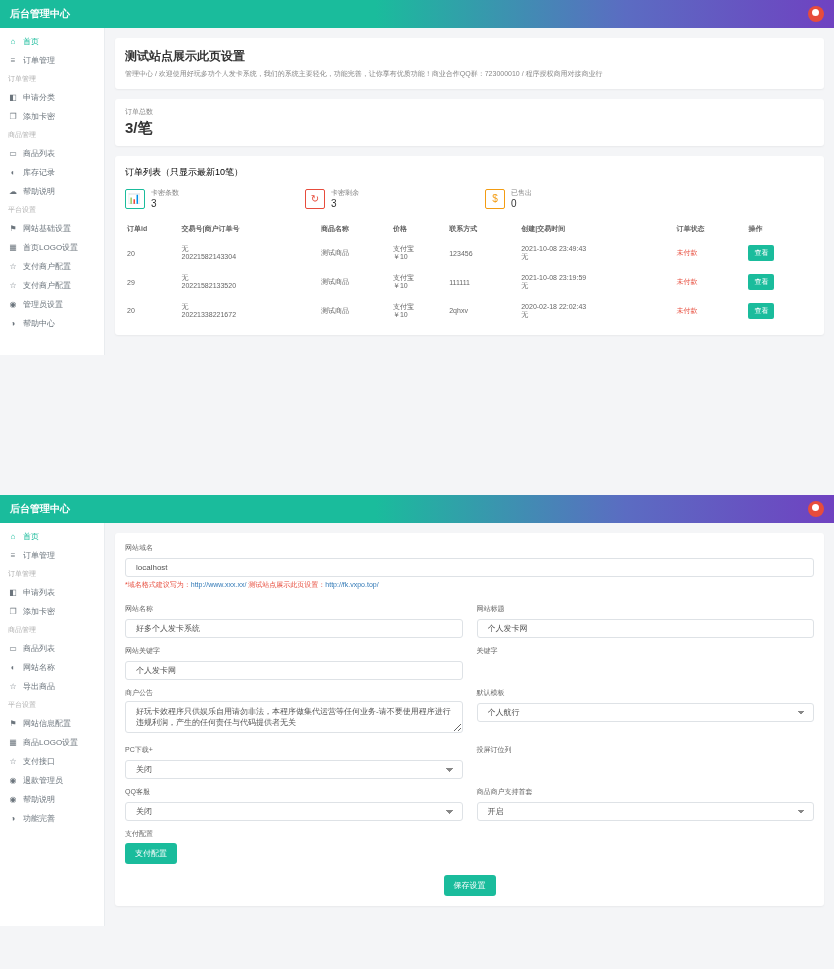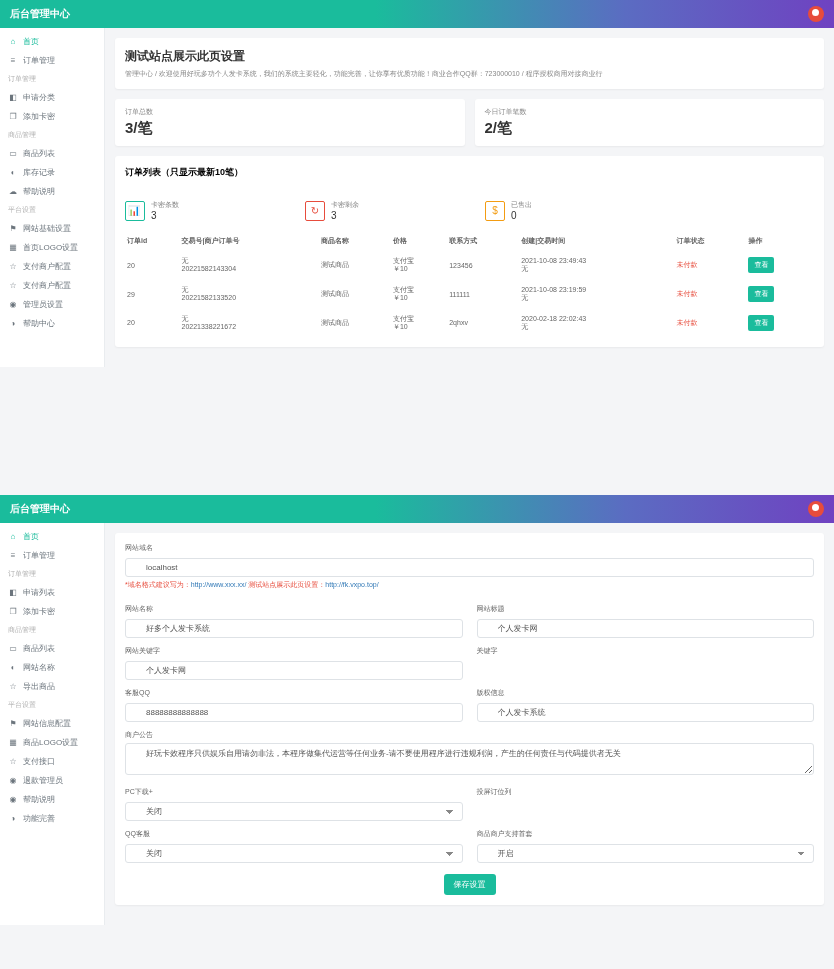--- a/index.html
+++ b/index.html
@@ -17,40 +17,40 @@
 .side-item .icon{width:10px;height:10px;display:inline-flex;align-items:center;justify-content:center;font-size:8px}
 .side-header{padding:4px 8px;color:#b0b0b0;font-size:7px}
 .main{flex:1;padding:10px;overflow:hidden}
 .card{background:#fff;border-radius:3px;padding:10px;margin-bottom:10px;box-shadow:0 1px 2px rgba(0,0,0,0.05)}
 .page-title{font-size:12px;font-weight:600;margin-bottom:4px;color:#333}
 .page-sub{font-size:7px;color:#888}
 .stats{display:flex;gap:10px}
 .stat{flex:1;background:#fff;border-radius:3px;padding:8px 10px;box-shadow:0 1px 2px rgba(0,0,0,0.05)}
 .stat-label{font-size:7px;color:#888}
 .stat-val{font-size:15px;font-weight:600;color:#333;margin-top:2px}
-.list-title{font-size:9px;font-weight:700;margin-bottom:16px}
+.list-title{font-size:9px;font-weight:400;margin-bottom:4px}
 .summary{display:flex;gap:30px;padding:5px 0 10px}
 .sum-item{display:flex;align-items:center;gap:6px;width:150px}
 .sum-icon{width:20px;height:20px;border:1px solid;display:flex;align-items:center;justify-content:center;font-size:10px;border-radius:2px}
 .sum-icon.green{border-color:#1abc9c;color:#1abc9c}
 .sum-icon.red{border-color:#e74c3c;color:#e74c3c}
 .sum-icon.orange{border-color:#f39c12;color:#f39c12}
 .sum-txt{font-size:7px;color:#888}
 .sum-num{font-size:10px;color:#333}
 table{width:100%;border-collapse:collapse;font-size:7px}
 th{text-align:left;color:#666;padding:5px 2px;font-weight:600}
 td{padding:6px 2px;color:#666;vertical-align:middle}
 .multiline{line-height:1.2}
 .red-txt{color:#e74c3c}
 .btn-small{background:#1abc9c;color:#fff;border:none;padding:3px 6px;border-radius:2px;font-size:7px;cursor:pointer}
 .btn-teal{background:#1abc9c;color:#fff;border:none;padding:5px 10px;border-radius:3px;font-size:8px;cursor:pointer}
 .form-row{display:flex;gap:14px;margin-bottom:8px}
 .form-col{flex:1}
 .form-label{font-size:7px;color:#666;margin-bottom:3px;display:block}
-.form-input,.form-select,.form-textarea{width:100%;border:1px solid #dee2e6;border-radius:3px;padding:4px 20px;font-size:8px;color:#555;background:#fff}
+.form-input,.form-select,.form-textarea{width:100%;border:1px solid #dee2e6;border-radius:3px;padding:4px 10px;font-size:8px;color:#555;background:#fff}
 .form-textarea{resize:vertical;height:32px}
 .form-select{appearance:none;background-image:linear-gradient(45deg,transparent 50%,#888 50%),linear-gradient(135deg,#888 50%,transparent 50%);background-position:calc(100% - 12px) 50%,calc(100% - 8px) 50%;background-size:4px 4px,4px 4px;background-repeat:no-repeat}
 .form-hint{font-size:7px;color:#e74c3c;margin:3px 0 6px}
 .form-hint .link{color:#337ab7}
 .center{text-align:center;margin-top:10px}
 </style>
 </head>
 <body>
 
 <div class="screen screen1">
@@ -118,24 +118,20 @@
       </div>
     <div class="main">
       <div class="card">
         <div class="page-title">测试站点展示此页设置</div>
         <div class="page-sub">管理中心 / 欢迎使用好玩多功个人发卡系统，我们的系统主要轻化，功能完善，让你享有优质功能！商业合作QQ群：723000010 / 程序授权商用对接商业行</div>
       </div>
       <div class="stats" id="stats-row">
           <div class="stat">
             <div class="stat-label">订单总数</div>
             <div class="stat-val">3/笔</div>
-          </div>
-          <div class="stat">
-            <div class="stat-label">今日订单笔数</div>
-            <div class="stat-val">2/笔</div>
           </div>
         </div>
       <div class="card" style="margin-top:10px">
         <div class="list-title">订单列表（只显示最新10笔）</div>
         <div class="summary" id="summary-row">
             <div class="sum-item">
               <div class="sum-icon green">📊</div>
               <div>
                 <div class="sum-txt">卡密条数</div>
                 <div class="sum-num">3</div>
@@ -295,51 +291,51 @@
           <div class="form-col">
             <label class="form-label">网站关键字</label>
             <input class="form-input" value="个人发卡网" style="">
           </div>
           <div class="form-col">
             <label class="form-label">关键字</label>
           </div>
         </div>
         <div class="form-row">
           <div class="form-col">
-            <label class="form-label">客服QQ</label>
-            <input class="form-input" value="88888888888888" style="">
-          </div>
-          <div class="form-col">
-            <label class="form-label">版权信息</label>
-            <input class="form-input" value="个人发卡系统" style="">
-          </div>
-        </div>
-        <div class="form-row">
-          <div class="form-col">
             <label class="form-label">商户公告</label>
             <textarea class="form-textarea" id="announce-ta" style="">好玩卡效程序只供娱乐自用请勿非法，本程序做集代运营等任何业务-请不要使用程序进行违规利润，产生的任何责任与代码提供者无关</textarea>
           </div>
+          <div class="form-col">
+            <label class="form-label">默认模板</label>
+            <select class="form-select"><option>个人航行</option></select>
+          </div>
         </div>
         <div class="form-row">
           <div class="form-col">
             <label class="form-label">PC下载+</label>
             <select class="form-select"><option>关闭</option></select>
           </div>
           <div class="form-col">
             <label class="form-label">投屏订位列</label>
           </div>
         </div>
         <div class="form-row">
           <div class="form-col">
             <label class="form-label">QQ客服</label>
             <select class="form-select"><option>关闭</option></select>
           </div>
           <div class="form-col">
             <label class="form-label">商品商户支持首套</label>
             <select class="form-select"><option>开启</option></select>
+          </div>
+        </div>
+        <div class="form-row">
+          <div class="form-col">
+            <label class="form-label">支付配置</label>
+            <button class="btn-teal">支付配置</button>
           </div>
         </div>
         <div class="center">
           <button class="btn-teal">保存设置</button>
         </div>
       </div>
     </div>
   </div>
 </div>
 

